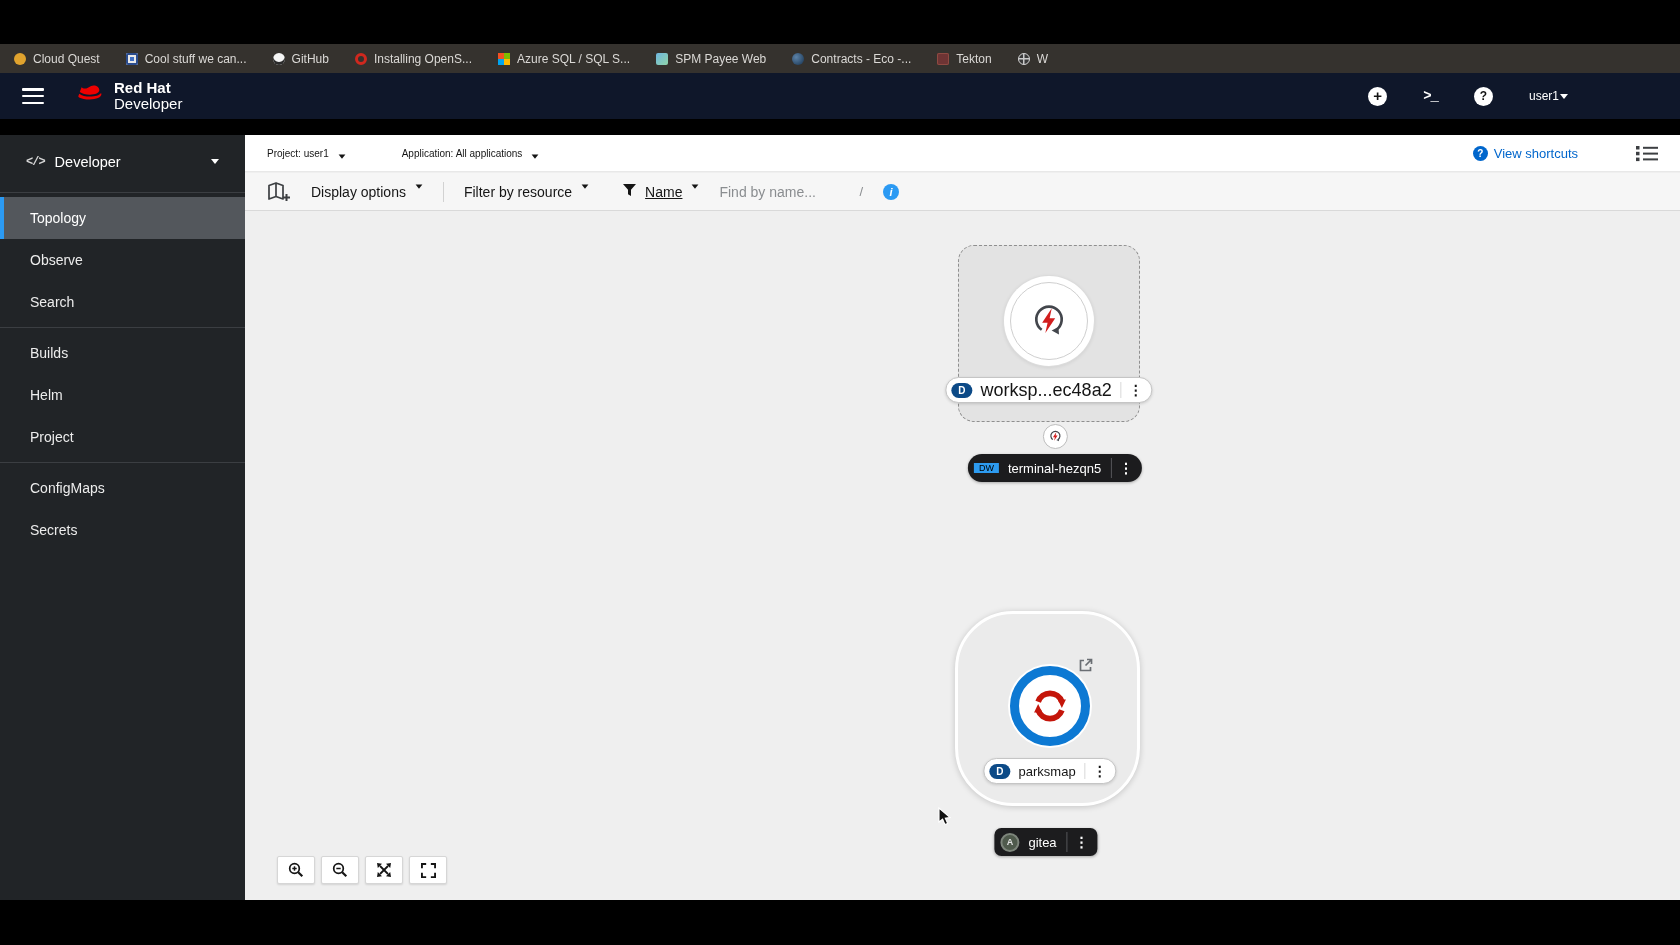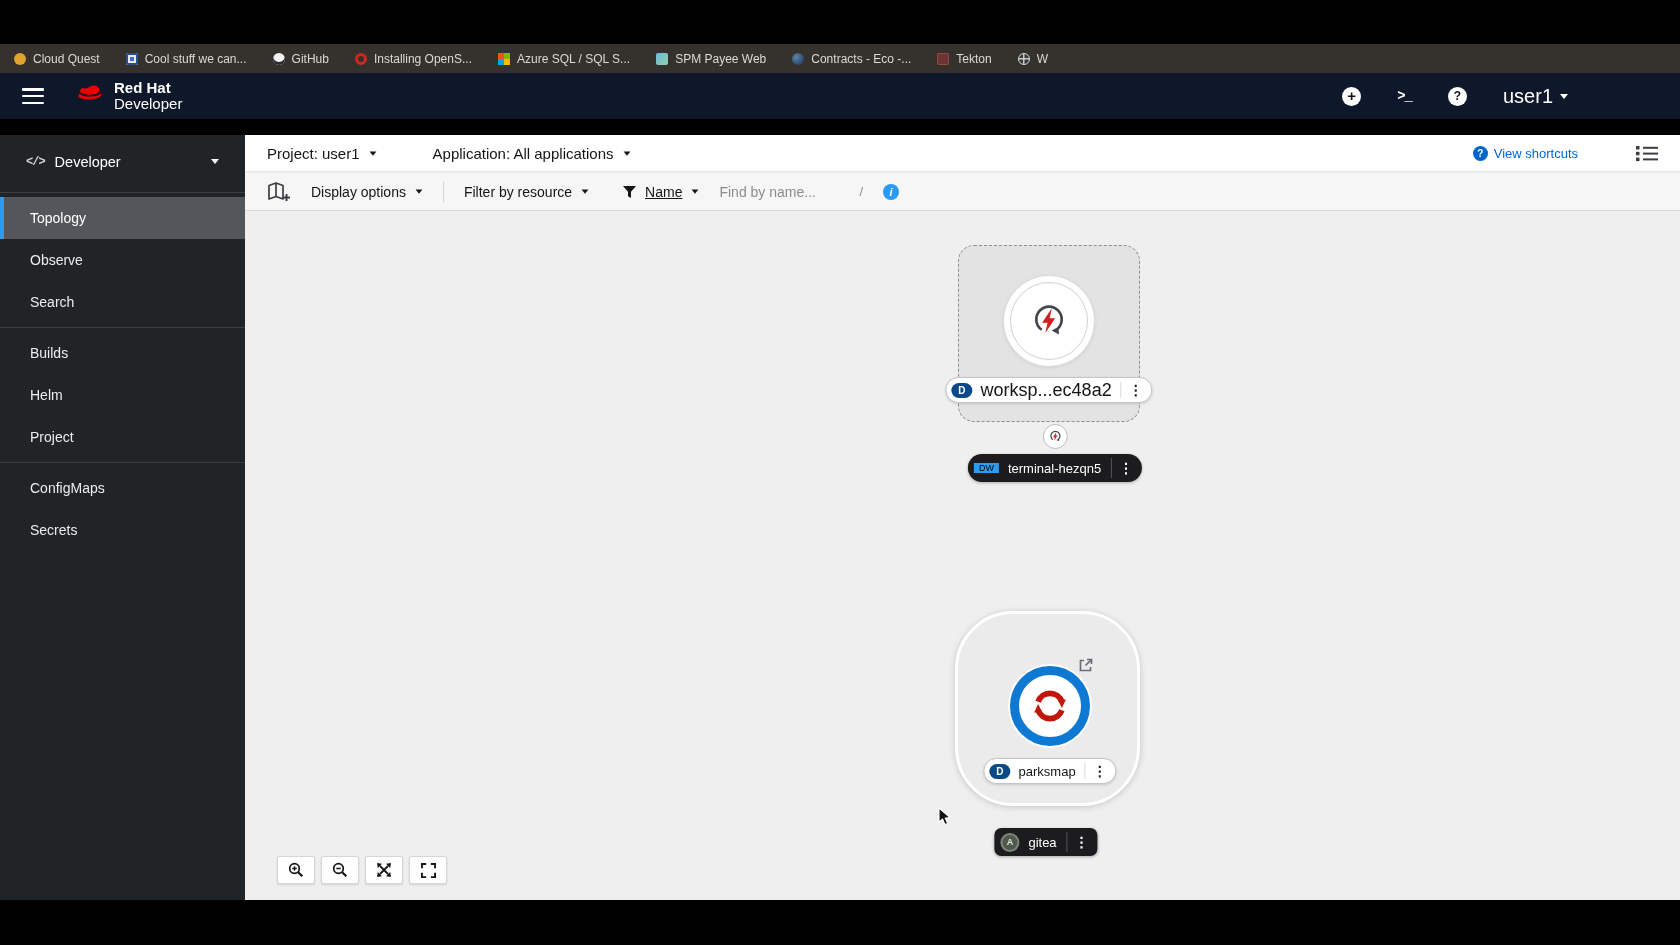--- a/index.html
+++ b/index.html
@@ -31,21 +31,21 @@
   .hamburger { width:22px; height:16px; display:flex; flex-direction:column; justify-content:space-between; cursor:pointer; }
   .hamburger span { display:block; height:2.5px; background:#fff; border-radius:1px; }
   .brand { display:flex; align-items:center; gap:9px; margin-left:28px; }
   .brand-text { color:#fff; font-size:15px; line-height:1.1; }
   .brand-text .b1 { font-weight:bold; }
   .mast-right { margin-left:auto; display:flex; align-items:center; gap:36px; }
   .mast-icon { color:#fff; cursor:pointer; display:flex; align-items:center; }
   .circle-solid { width:19px; height:19px; background:#fff; border-radius:50%; color:#131313;
     font-size:15px; font-weight:bold; display:flex; align-items:center; justify-content:center; line-height:0; }
   .term-glyph { font-family:"Liberation Mono", monospace; font-weight:bold; font-size:14px; letter-spacing:-1px; }
-  .user-menu { display:flex; align-items:center; gap:7px; color:#fff; font-size:20px; cursor:pointer; }
+  .user-menu { display:flex; align-items:center; gap:1px; color:#fff; font-size:12px; cursor:pointer; }
   .caret { display:inline-block; width:0; height:0; border-left:4.5px solid transparent;
     border-right:4.5px solid transparent; border-top:5px solid currentColor; }
 
   
   .content { position:absolute; top:135px; left:0; width:1680px; height:765px; display:flex; }
   .sidebar { width:245px; height:100%; background:#212427; flex:none; color:#ececec; }
   .main { flex:1; height:100%; background:#efefef; position:relative; }
 
   
   .perspective { height:53px; display:flex; align-items:center; padding:0 26px; gap:10px;
@@ -53,32 +53,32 @@
   .code-icon { font-family:"Liberation Mono", monospace; font-size:12px; color:#d6d6d6; font-weight:bold; letter-spacing:-1px; }
   .perspective .caret { margin-left:auto; }
   .side-divider { height:1px; background:#3b3e42; margin:4px 0; }
   .nav-item { height:42px; display:flex; align-items:center; padding-left:26px; font-size:14px;
     color:#ececec; cursor:pointer; border-left:4px solid transparent; }
   .nav-item.selected { background:#53575c; border-left:4px solid #2b9af3; color:#fff; }
 
   
   .context-bar { position:absolute; top:0; left:0; right:0; height:37px; background:#fff;
     border-bottom:1px solid #e8e8e8; display:flex; align-items:center; padding:0 22px; }
-  .ctx-select { display:flex; align-items:center; gap:9px; font-size:15px; color:#151515; cursor:pointer; }
+  .ctx-select { display:flex; align-items:flex-end; gap:9px; font-size:10px; color:#151515; cursor:pointer; }
   .ctx-select .caret { color:#151515; transform:scale(.85); }
   .ctx-gap { width:56px; }
   .ctx-right { margin-left:auto; display:flex; align-items:center; gap:58px; }
   .shortcuts-link { display:flex; align-items:center; gap:6px; color:#0066cc; font-size:13px; cursor:pointer; }
   .q-circle { width:15px; height:15px; border-radius:50%; background:#0066cc; color:#fff; font-size:10px;
     font-weight:bold; display:flex; align-items:center; justify-content:center; }
 
   
   .filter-bar { position:absolute; top:38px; left:0; right:0; height:38px; background:#f6f6f6;
     border-bottom:1px solid #d9d9d9; display:flex; align-items:center; padding:0 22px; gap:20px; }
-  .tb-select { display:flex; align-items:center; gap:9px; font-size:14px; color:#151515; cursor:pointer; }
+  .tb-select { display:flex; align-items:flex-start; gap:9px; font-size:14px; color:#151515; cursor:pointer; }
   .tb-divider { width:1px; height:20px; background:#d2d2d2; }
   .find-input { border:none; outline:none; background:transparent; font-size:14px; color:#151515; width:120px;
     font-family:"Liberation Sans", sans-serif; }
   .find-input::placeholder { color:#8a8d90; }
   .slash-hint { color:#8a8d90; font-size:13px; }
   .info-circle { width:16px; height:16px; border-radius:50%; background:#2b9af3; color:#fff; font-size:11px;
     font-weight:bold; font-style:italic; display:flex; align-items:center; justify-content:center; cursor:pointer; }
 
   
   .canvas { position:absolute; top:76px; left:0; right:0; bottom:0; background:#efefef; overflow:hidden; }

